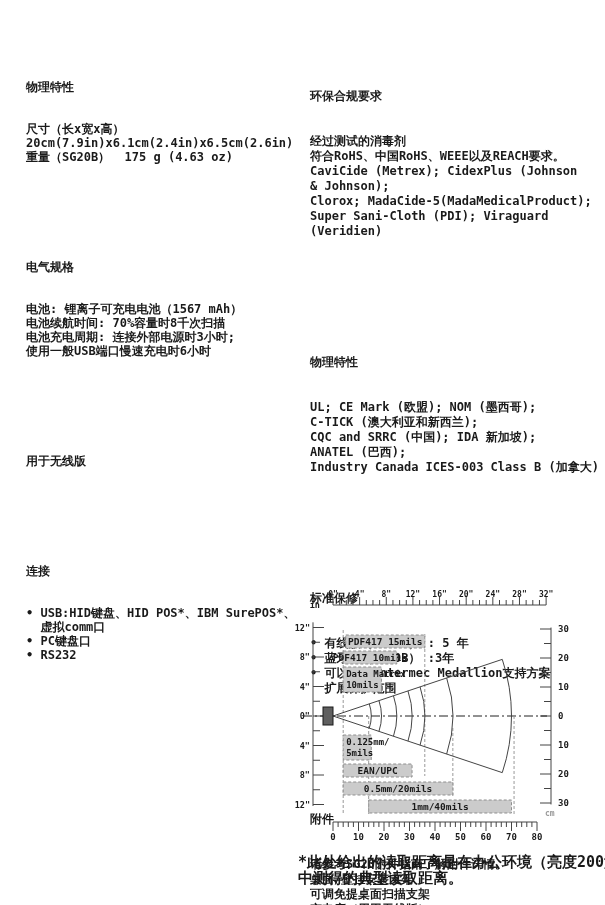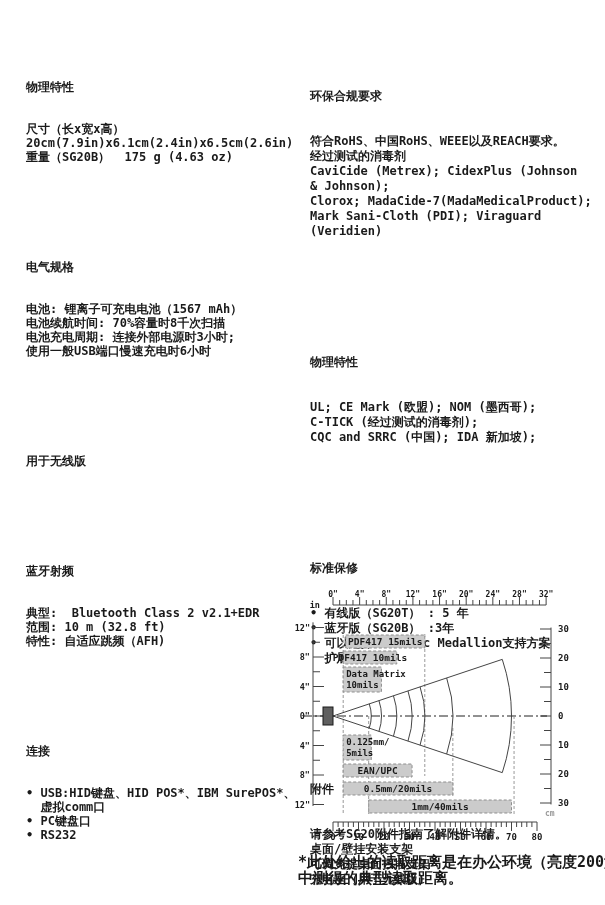--- a/index.html
+++ b/index.html
@@ -30,40 +30,36 @@
     <div><div class="line">尺寸（长x宽x高）</div><div class="line">20cm(7.9in)x6.1cm(2.4in)x6.5cm(2.6in)</div><div class="line">重量（SG20B）  175 g (4.63 oz)</div></div>
   </div>
   <div class="sec">
     <h3 class="sec-title">电气规格</h3>
     <div><div class="line">电池: 锂离子可充电电池（1567 mAh）</div><div class="line">电池续航时间: 70%容量时8千次扫描</div><div class="line">电池充电周期: 连接外部电源时3小时;</div><div class="line">使用一般USB端口慢速充电时6小时</div></div>
   </div>
   <div class="sec">
     <h3 class="sec-title">用于无线版</h3>
   </div>
   <div class="sec">
-    <h3 class="sec-title">蓝牙射频</h3>
-    <div><div class="line">典型:  Bluetooth Class 2 v2.1+EDR</div><div class="line">范围: 10 m (32.8 ft)</div><div class="line">特性: 自适应跳频（AFH)</div></div>
-  </div>
-  <div class="sec">
     <h3 class="sec-title">连接</h3>
     <div><div class="line">• USB:HID键盘、HID POS*、IBM SurePOS*、</div><div class="line">  虚拟comm口</div><div class="line">• PC键盘口</div><div class="line">• RS232</div></div>
   </div>
   
   
   
 </div>
 
 <div id="right-col" class="col">
   <div class="sec">
     <h3 class="sec-title">环保合规要求</h3>
-    <div><div class="line">符合RoHS、中国RoHS、WEEE以及REACH要求。</div><div class="line">经过测试的消毒剂</div><div class="line">CaviCide (Metrex); CidexPlus (Johnson</div><div class="line">&amp; Johnson);</div><div class="line">Clorox; MadaCide-7(MadaMedicalProduct);</div><div class="line">Mark Sani-Cloth (PDI); Viraguard</div><div class="line">(Veridien)</div></div>
+    <div><div class="line">经过测试的消毒剂</div><div class="line">符合RoHS、中国RoHS、WEEE以及REACH要求。</div><div class="line">CaviCide (Metrex); CidexPlus (Johnson</div><div class="line">&amp; Johnson);</div><div class="line">Clorox; MadaCide-5(MadaMedicalProduct);</div><div class="line">Super Sani-Cloth (PDI); Viraguard</div><div class="line">(Veridien)</div></div>
   </div>
   <div class="sec">
     <h3 class="sec-title">物理特性</h3>
-    <div><div class="line">UL; CE Mark (欧盟); NOM (墨西哥);</div><div class="line">C-TICK (经过测试的消毒剂);</div><div class="line">CQC and SRRC (中国); IDA 新加坡);</div></div>
+    <div><div class="line">UL; CE Mark (欧盟); NOM (墨西哥);</div><div class="line">C-TICK (澳大利亚和新西兰);</div><div class="line">CQC and SRRC (中国); IDA 新加坡);</div><div class="line">ANATEL (巴西);</div><div class="line">Industry Canada ICES-003 Class B (加拿大)</div></div>
   </div>
   <div class="sec">
     <h3 class="sec-title">标准保修</h3>
     <div><div class="line">• 有线版（SG20T） : 5 年</div><div class="line">• 蓝牙版（SG20B） :3年</div><div class="line">• 可以选择Intermec Medallion支持方案</div><div class="line">  扩展保护范围</div></div>
   </div>
   <div class="sec">
     <h3 class="sec-title">附件</h3>
     <div><div class="line">请参考SG20附件指南了解附件详情。</div><div class="line">桌面/壁挂安装支架</div><div class="line">可调免提桌面扫描支架</div><div class="line">充电座（用于无线版）</div></div>
   </div>
   

